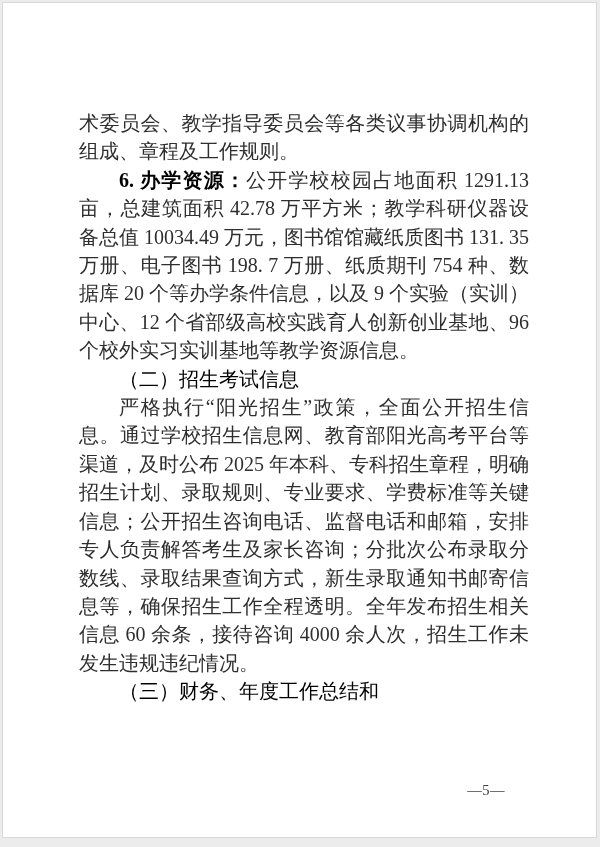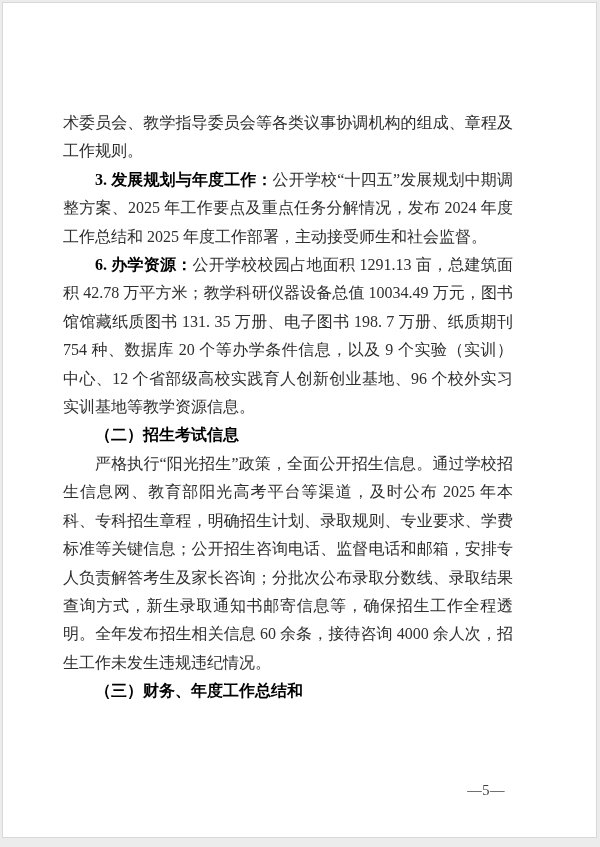--- a/index.html
+++ b/index.html
@@ -20,36 +20,36 @@
   }
   .page{
     position:absolute;
     left:2px; top:2px;
     width:595px; height:836px;
     background:var(--page_bg);
     border:1px solid var(--page_border);
   }
   .content{
     position:absolute;
-    left:60px; top:106px;
+    left:76px; top:106px;
     width:450px;
-    font-size:16px;
+    font-size:20px;
     line-height:28.4px;
     color:var(--text_color);
     text-align:justify;
     text-align-last:left;
   }
   .para{margin:0;}
   .para.indent{text-indent:2em;}
   .para .lead{
     font-weight:bold;
     color:var(--heading_color);
   }
   .para.heading{
-    font-weight:bold;
+    font-weight:normal;
     color:var(--heading_color);
   }
   .page-number{
     position:absolute;
     left:448px; top:779px;
     width:70px;
     text-align:center;
     font-size:14.5px;
     letter-spacing:0.5px;
     color:var(--pagenum_color);
@@ -58,23 +58,20 @@
 </head>
 <body>
 
 <div class="page">
   <div class="content">
 
     <p class="para">
       <span>术委员会、教学指导委员会等各类议事协调机构的组成、章程及工作规则。</span>
     </p>
 
-    <p class="para indent">
-      <b class="lead">3. 发展规划与年度工作：</b><span>公开学校“十四五”发展规划中期调整方案、2025 年工作要点及重点任务分解情况，发布 2024 年度工作总结和 2025 年度工作部署，主动接受师生和社会监督。</span>
-    </p>
 
     <p class="para indent">
       <b class="lead">6. 办学资源：</b><span>公开学校校园占地面积 1291.13 亩，总建筑面积 42.78 万平方米；教学科研仪器设备总值 10034.49 万元，图书馆馆藏纸质图书 131. 35 万册、电子图书 198. 7 万册、纸质期刊 754 种、数据库 20 个等办学条件信息，以及 9 个实验（实训）中心、12 个省部级高校实践育人创新创业基地、96 个校外实习实训基地等教学资源信息。</span>
     </p>
 
     <p class="para indent heading">（二）招生考试信息</p>
 
     <p class="para indent">
       <span>严格执行“阳光招生”政策，全面公开招生信息。通过学校招生信息网、教育部阳光高考平台等渠道，及时公布 2025 年本科、专科招生章程，明确招生计划、录取规则、专业要求、学费标准等关键信息；公开招生咨询电话、监督电话和邮箱，安排专人负责解答考生及家长咨询；分批次公布录取分数线、录取结果查询方式，新生录取通知书邮寄信息等，确保招生工作全程透明。全年发布招生相关信息 60 余条，接待咨询 4000 余人次，招生工作未发生违规违纪情况。</span>
     </p>

